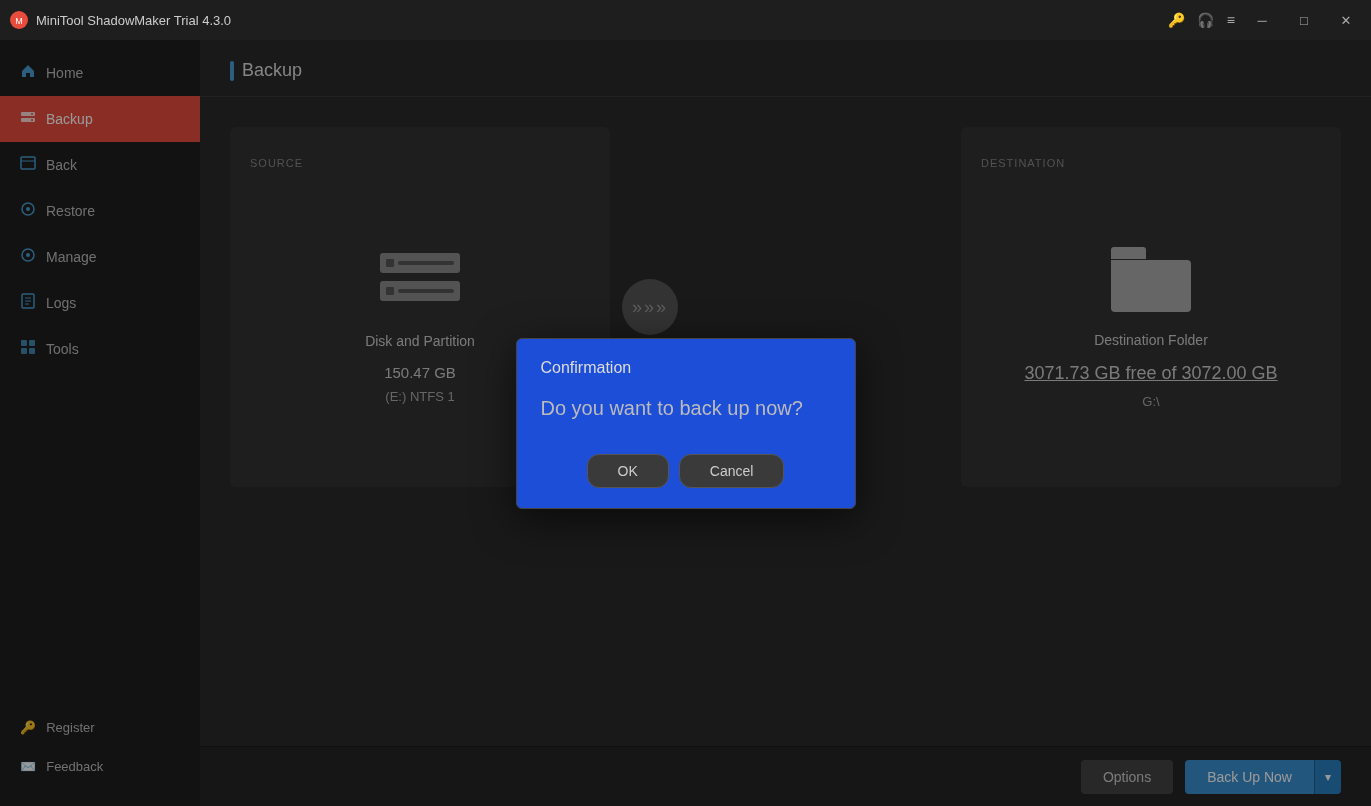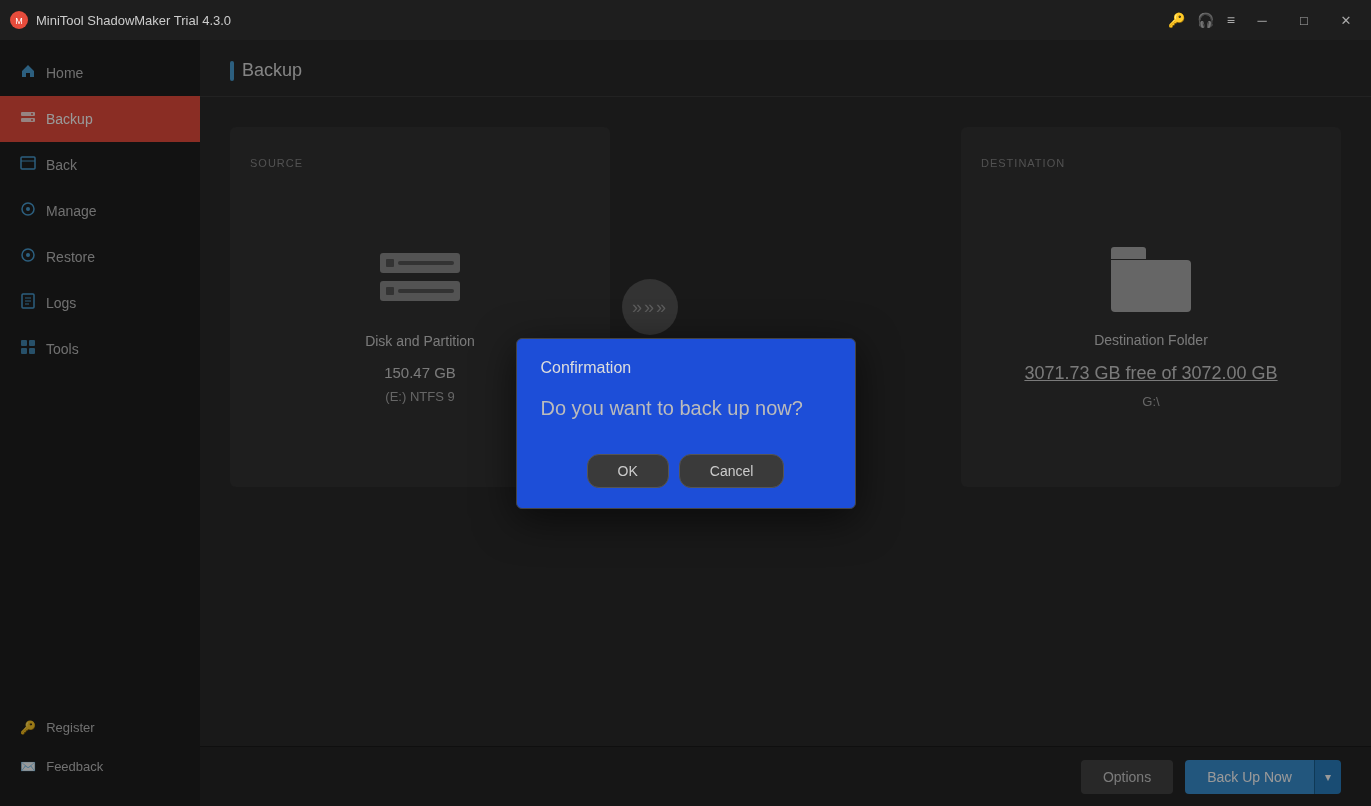--- a/index.html
+++ b/index.html
@@ -456,31 +456,31 @@
         <span>Back</span>
       </div>
 
       <div class="sidebar-item">
         <span class="sidebar-icon">
           <svg width="16" height="16" viewBox="0 0 16 16" fill="none">
             <circle cx="8" cy="8" r="6" stroke="#4a9fd4" stroke-width="1.5" fill="none"></circle>
             <circle cx="8" cy="8" r="2" fill="#4a9fd4"></circle>
           </svg>
         </span>
-        <span>Manage</span>
+        <span>Restore</span>
       </div>
 
       <div class="sidebar-item">
         <span class="sidebar-icon">
           <svg width="16" height="16" viewBox="0 0 16 16" fill="none">
             <circle cx="8" cy="8" r="6" stroke="#4a9fd4" stroke-width="1.5" fill="none"></circle>
             <circle cx="8" cy="8" r="2" fill="#4a9fd4"></circle>
           </svg>
         </span>
-        <span>Restore</span>
+        <span>Manage</span>
       </div>
 
       <div class="sidebar-item">
         <span class="sidebar-icon">
           <svg width="16" height="16" viewBox="0 0 16 16" fill="none">
             <rect x="2" y="1" width="12" height="14" rx="1" stroke="#4a9fd4" stroke-width="1.5" fill="none"></rect>
             <line x1="5" y1="5" x2="11" y2="5" stroke="#4a9fd4" stroke-width="1"></line>
             <line x1="5" y1="8" x2="11" y2="8" stroke="#4a9fd4" stroke-width="1"></line>
             <line x1="5" y1="11" x2="9" y2="11" stroke="#4a9fd4" stroke-width="1"></line>
           </svg>
@@ -532,21 +532,21 @@
                 <div class="disk-row-dot"></div>
                 <div class="disk-row-bar"></div>
               </div>
               <div class="disk-row">
                 <div class="disk-row-dot"></div>
                 <div class="disk-row-bar"></div>
               </div>
             </div>
             <div class="card-name">Disk and Partition</div>
             <div class="card-size">150.47 GB</div>
-            <div class="card-detail">(E:) NTFS 9</div>
+            <div class="card-detail">(E:) NTFS 1</div>
           </div>
         </div>
 
         <div class="cards-arrow">
           <div class="arrow-circle">
             <span style="letter-spacing:2px; font-size:18px; color:#999;">»»»</span>
           </div>
         </div>
 
         <div class="backup-card dest-card">

